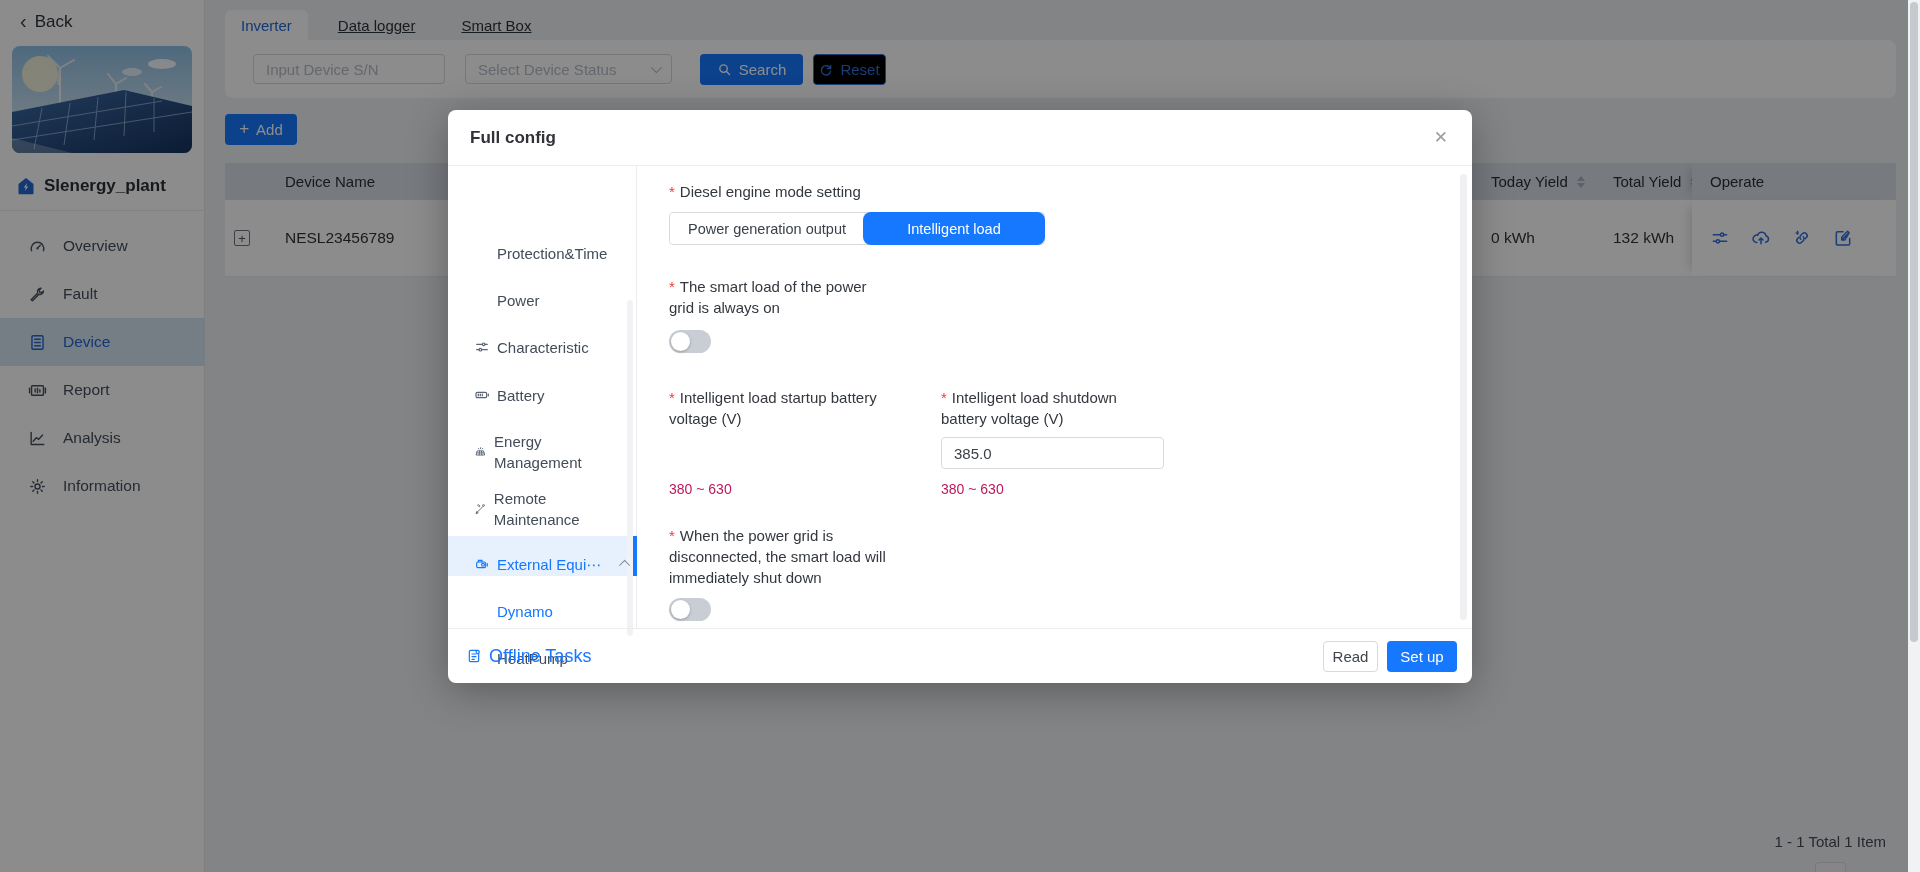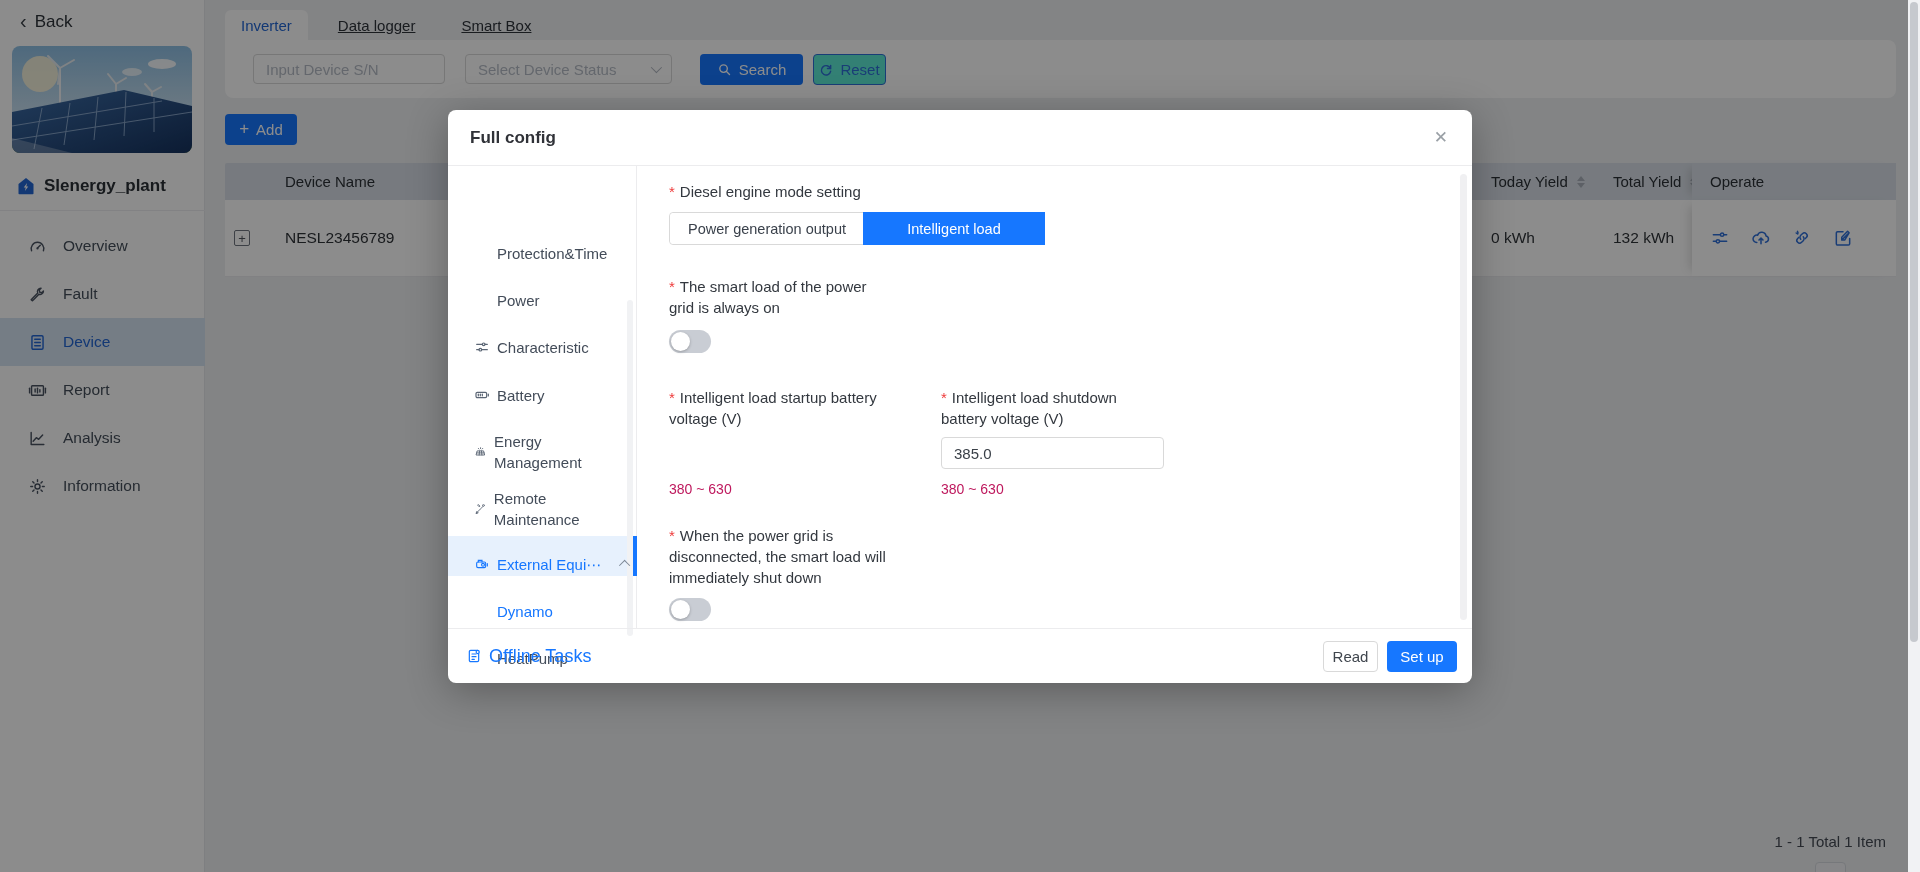--- a/index.html
+++ b/index.html
@@ -27,21 +27,21 @@
   .tab + .tab { margin-left:14px;text-decoration:underline; }
   .filter-card { position:absolute; left:20px; top:40px; width:1671px; height:58px; background:#ffffff; border-radius:0 8px 8px 8px; }
   .sn-input { position:absolute; left:28px; top:14px; width:192px; height:30px; border:1px solid #d9d9d9; border-radius:4px; padding:0 12px; font-size:15px; color:#0369a1; font-family:"Liberation Sans",sans-serif; background:#fff; }
   .sn-input::placeholder { color:#b6bcc6; }
   .status-select { position:absolute; left:240px; top:14px; width:207px; height:30px; border:1px solid #d9d9d9; border-radius:4px; display:flex; align-items:center; padding:0 12px; font-size:15px; color:#b6bcc6; background:#fff; cursor:pointer; }
   .status-select .sel-caret { margin-left:auto; }
   .caret-down { width:8px; height:8px; border-right:1.6px solid #b0b5bf; border-bottom:1.6px solid #b0b5bf; transform:rotate(45deg) translateY(-2px); }
   .btn { display:flex; align-items:center; justify-content:center; gap:7px; border-radius:4px; font-size:15px; cursor:pointer; border:none; font-family:"Liberation Sans",sans-serif; }
   .btn-primary { background:#1677ff; color:#ffffff; }
   .search-btn { position:absolute; left:475px; top:14px; width:103px; height:31px; }
-  .reset-btn { position:absolute; left:588px; top:14px; width:73px; height:31px; background:#5eead4; border:1px solid #2f6fd8; color:#2f6fd8;justify-content:center; }
+  .reset-btn { position:absolute; left:588px; top:14px; width:73px; height:31px; background:#000000; border:1px solid #2f6fd8; color:#2f6fd8;justify-content:center; }
   .add-btn { position:absolute; left:20px; top:114px; width:72px; height:31px; }
   
   .table { position:absolute; left:20px; top:163px; width:1671px; }
   .t-head { position:relative; height:37px; background:#d9dfe7; display:flex; align-items:center; font-size:15px; color:#2b3036; border-radius:2px 2px 0 0; }
   .t-row { position:relative; height:77px; background:#ffffff; display:flex; align-items:center; font-size:15.5px; color:#2f3338; border-bottom:1px solid #ececef; }
   .cell { position:absolute; display:flex; align-items:center; }
   .c-name { left:60px; }
   .c-today { left:1266px; }
   .c-total { left:1388px; }
   .c-op { left:1467px; width:204px; height:100%; padding-left:18px; box-shadow:-8px 0 10px -6px rgba(0,0,0,0.15); }
@@ -72,21 +72,21 @@
   .mnav-sel-bg { position:absolute; left:0; top:370px; width:189px; height:40px; background:#e7f1fd; border-right:4px solid #1677ff; }
   .mnav-scroll { position:absolute; right:3px; top:134px; width:6px; height:336px; background:#f1f2f4; border-radius:3px; }
   .m-body-scroll { position:absolute; right:5px; top:64px; width:7px; height:446px; background:#f0f0f2; border-radius:4px; z-index:1; }
   .caret-up { width:8px; height:8px; border-left:1.6px solid #7b8694; border-top:1.6px solid #7b8694; transform:rotate(45deg) translateY(2px); margin-left:14px; }
   
   .req { color:#ee3b3b; margin-right:5px; }
   .m-label { position:absolute; font-size:15px; color:#33383f; line-height:21px; }
   .segmented { position:absolute; left:221px; top:102px; display:flex; border:1px solid #d9d9d9; border-radius:4px; height:33px; }
   .seg-opt { display:flex; align-items:center; justify-content:center; font-size:14.5px; cursor:pointer; }
   .seg-white { width:194px; color:#3a414b; background:#ffffff; border-radius:4px 0 0 4px; }
-  .seg-blue { width:182px; color:#ffffff; background:#1677ff; border-radius:0; margin:-1px; height:33px; }
+  .seg-blue { width:182px; color:#ffffff; background:#1677ff; border-radius:8px; margin:-1px; height:33px; }
   .toggle { position:absolute; width:42px; height:23px; border-radius:12px; background:#c9cdd4; cursor:pointer; }
   .toggle .knob { position:absolute; left:2px; top:2px; width:19px; height:19px; border-radius:50%; background:#ffffff; box-shadow:0 1px 3px rgba(0,0,0,0.25); }
   .m-input { position:absolute; width:223px; height:32px; border:1px solid #d9d9d9; border-radius:4px; padding:0 12px; font-size:15px; color:#3a4048; font-family:"Liberation Sans",sans-serif; background:#fff; }
   .m-hint { position:absolute; font-size:14px; color:#be185d; }
   .m-footer { position:absolute; left:0; bottom:0; width:100%; height:55px; border-top:1px solid #ececee; display:flex; align-items:center; padding:0 15px 0 18px; }
   .offline { display:flex; align-items:center; gap:7px; color:#1677ff; font-size:18px; cursor:pointer; }
   .m-footer .spacer { flex:1; }
   .read-btn { width:55px; height:31px; background:#ffffff; border:1px solid #d9d9d9; color:#3f454d; }
   .setup-btn { width:70px; height:31px; margin-left:9px; }
   

